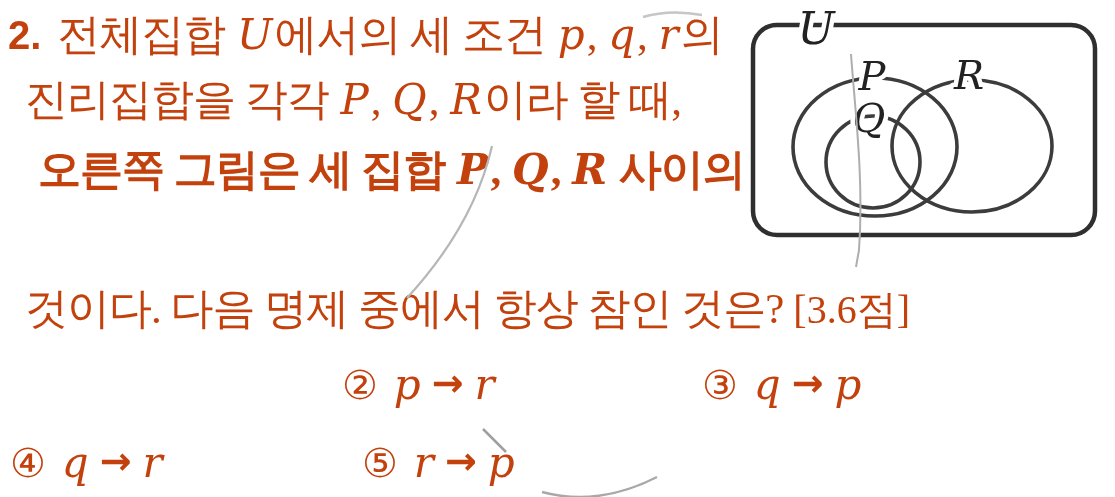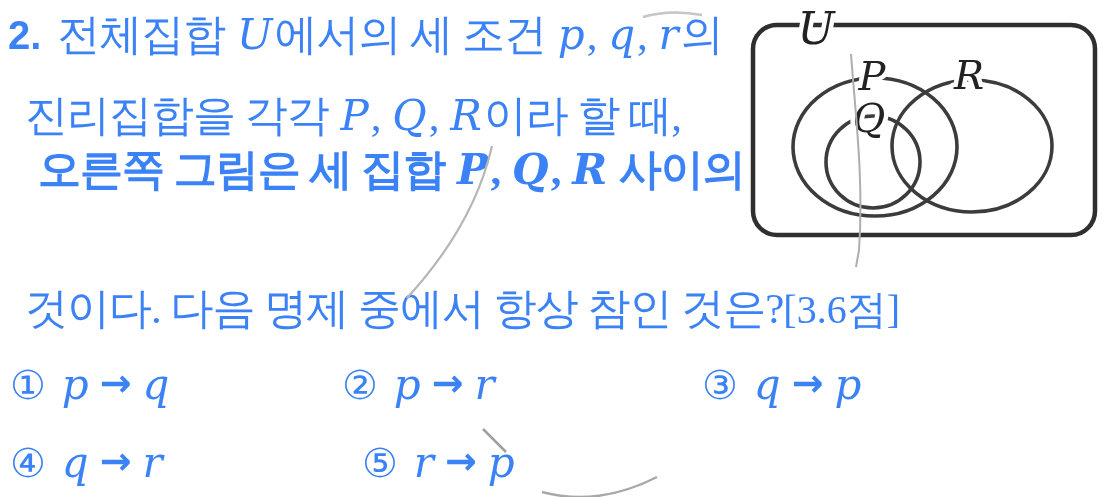--- a/index.html
+++ b/index.html
@@ -1,47 +1,46 @@
 <!DOCTYPE html>
 <html><head>
 <meta charset="utf-8">
 <style>
   html,body{margin:0;padding:0;background:#ffffff;}
   .canvas{
     position:relative;width:1115px;height:497px;background:#ffffff;
-    overflow:hidden;color:#3b82f6;
+    overflow:hidden;color:#c2410c;
     font-family:"Liberation Serif","DejaVu Serif",serif;
   }
   .line{position:absolute;white-space:nowrap;line-height:58px;}
   .choice{position:absolute;white-space:nowrap;line-height:54px;}
   .seg-kr{font-size:43px;letter-spacing:-1px;}
   .seg-qnum{font-family:"Liberation Sans","DejaVu Sans",sans-serif;font-weight:700;font-size:40px;margin-right:16px;}
   .seg-math{font-family:"DejaVu Serif","Liberation Serif",serif;font-style:italic;font-size:42px;margin:0 2px;}
-  .seg-points{font-size:40px;letter-spacing:0;}
+  .seg-points{font-size:40px;margin-left:10px;letter-spacing:0;}
   .seg-cnum{font-family:"DejaVu Sans","Liberation Sans",sans-serif;font-size:40px;margin-right:14px;}
   .seg-arrow{font-family:"DejaVu Sans","Liberation Sans",sans-serif;font-size:38px;font-weight:600;margin:0 9px;position:relative;top:-3px;}
   .venn-svg{position:absolute;left:740px;top:0;}
   .artifact-svg{position:absolute;left:0;top:0;pointer-events:none;}
   svg text.venn-label{
     font-family:"DejaVu Serif","Liberation Serif",serif;font-style:italic;
     fill:#222222;paint-order:stroke;stroke:#ffffff;stroke-width:9px;stroke-linejoin:round;
     text-anchor:middle;
   }
 </style>
 </head>
 <body>
 
 <div class="canvas">
 
   <div class="line" style="left:8px;top:6px;"><span class="seg-qnum">2.</span><span class="seg-kr">전체집합 </span><span class="seg-math">U</span><span class="seg-kr">에서의 세 조건 </span><span class="seg-math">p</span><span class="seg-kr">, </span><span class="seg-math">q</span><span class="seg-kr">, </span><span class="seg-math">r</span><span class="seg-kr">의</span></div>
-  <div class="line" style="left:25px;top:87px;"><span class="seg-kr">진리집합을 각각 </span><span class="seg-math">P</span><span class="seg-kr">, </span><span class="seg-math">Q</span><span class="seg-kr">, </span><span class="seg-math">R</span><span class="seg-kr">이라 할 때,</span></div>
+  <div class="line" style="left:25px;top:71px;"><span class="seg-kr">진리집합을 각각 </span><span class="seg-math">P</span><span class="seg-kr">, </span><span class="seg-math">Q</span><span class="seg-kr">, </span><span class="seg-math">R</span><span class="seg-kr">이라 할 때,</span></div>
   <div class="line" style="left:38px;top:141px;font-weight:bold;"><span class="seg-kr">오른쪽 그림은 세 집합 </span><span class="seg-math">P</span><span class="seg-kr">, </span><span class="seg-math">Q</span><span class="seg-kr">, </span><span class="seg-math">R</span><span class="seg-kr"> 사이의</span></div>
   <div class="line" style="left:25px;top:280px;"><span class="seg-kr">것이다. 다음 명제 중에서 항상 참인 것은?</span><span class="seg-points">[3.6점]</span></div>
 
-  <div class="choice" style="left:10px;top:358px;"><span class="seg-cnum">①</span><span class="seg-math">p</span><span class="seg-arrow">→</span><span class="seg-math">q</span></div>
   <div class="choice" style="left:342px;top:358px;"><span class="seg-cnum">②</span><span class="seg-math">p</span><span class="seg-arrow">→</span><span class="seg-math">r</span></div>
   <div class="choice" style="left:702px;top:358px;"><span class="seg-cnum">③</span><span class="seg-math">q</span><span class="seg-arrow">→</span><span class="seg-math">p</span></div>
   <div class="choice" style="left:10px;top:436px;"><span class="seg-cnum">④</span><span class="seg-math">q</span><span class="seg-arrow">→</span><span class="seg-math">r</span></div>
   <div class="choice" style="left:362px;top:436px;"><span class="seg-cnum">⑤</span><span class="seg-math">r</span><span class="seg-arrow">→</span><span class="seg-math">p</span></div>
 
   <svg class="venn-svg" width="375" height="270" viewBox="740 0 375 270">
     <rect x="753" y="25" width="342" height="210" rx="24" ry="24" fill="none" stroke="#2f2f2f" stroke-width="4.5"></rect>
     <ellipse cx="875" cy="147" rx="82" ry="69" fill="none" stroke="#3c3c3c" stroke-width="3.6"></ellipse>
     <ellipse cx="873" cy="162" rx="47" ry="46" fill="none" stroke="#3c3c3c" stroke-width="3.6"></ellipse>
     <ellipse cx="972" cy="146" rx="80" ry="66" fill="none" stroke="#3c3c3c" stroke-width="3.6"></ellipse>

